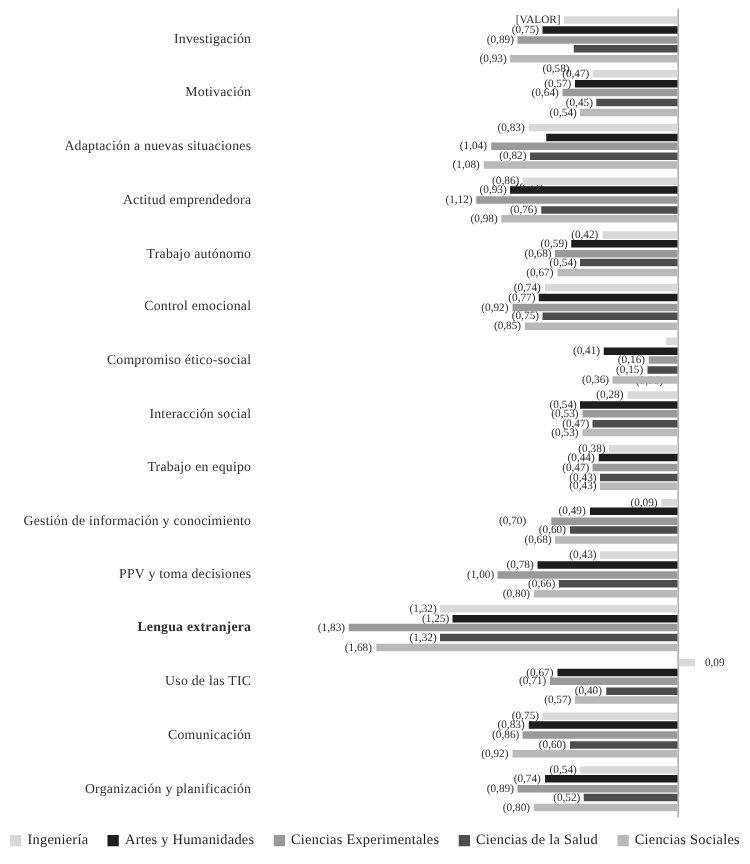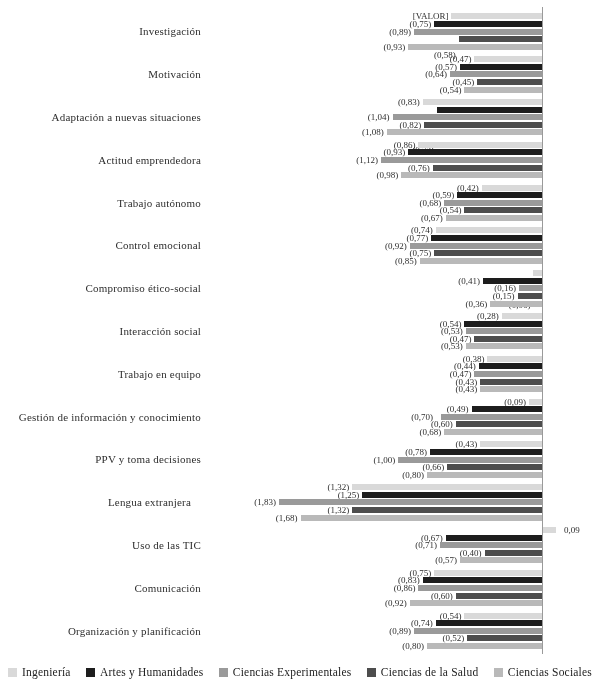--- a/index.html
+++ b/index.html
@@ -179,37 +179,37 @@
       <div class="bar" style="top: 378.6px; width: 61.791px; background: rgb(77, 77, 77); right: 58px;"></div>
       <span class="val-label" style="top: 381.6px; right: 122.791px;">(0,43)</span>
       <div class="bar" style="top: 386.2px; width: 61.791px; background: rgb(185, 185, 185); right: 58px;"></div>
       <span class="val-label" style="top: 389.2px; right: 122.791px;">(0,43)</span>
       <div class="cat-label" style="right: 399px; top: 416.6px;">Gestión de información y conocimiento</div>
       <div class="bar" style="top: 398.6px; width: 12.933px; background: rgb(217, 217, 217); right: 58px;"></div>
       <span class="val-label" style="top: 401.6px; right: 73.933px;">(0,09)</span>
       <div class="bar" style="top: 406.2px; width: 70.413px; background: rgb(29, 29, 29); right: 58px;"></div>
       <span class="val-label" style="top: 409.2px; right: 131.413px;">(0,49)</span>
       <div class="bar" style="top: 413.8px; width: 100.59px; background: rgb(154, 154, 154); right: 58px;"></div>
-      <span class="val-label" style="top: 416.8px; right: 167px;">(0,70)</span>
+      <span class="val-label" style="top: 416.8px; right: 179px;">(0,70)</span>
       <div class="bar" style="top: 421.4px; width: 86.22px; background: rgb(77, 77, 77); right: 58px;"></div>
       <span class="val-label" style="top: 424.4px; right: 147.22px;">(0,60)</span>
       <div class="bar" style="top: 429px; width: 97.716px; background: rgb(185, 185, 185); right: 58px;"></div>
       <span class="val-label" style="top: 432px; right: 158.716px;">(0,68)</span>
       <div class="cat-label" style="right: 399px; top: 459.4px;">PPV y toma decisiones</div>
       <div class="bar" style="top: 441.4px; width: 61.791px; background: rgb(217, 217, 217); right: 58px;"></div>
       <span class="val-label" style="top: 444.4px; right: 122.791px;">(0,43)</span>
       <div class="bar" style="top: 449px; width: 112.086px; background: rgb(29, 29, 29); right: 58px;"></div>
       <span class="val-label" style="top: 452px; right: 173.086px;">(0,78)</span>
       <div class="bar" style="top: 456.6px; width: 143.7px; background: rgb(154, 154, 154); right: 58px;"></div>
       <span class="val-label" style="top: 459.6px; right: 204.7px;">(1,00)</span>
       <div class="bar" style="top: 464.2px; width: 94.842px; background: rgb(77, 77, 77); right: 58px;"></div>
       <span class="val-label" style="top: 467.2px; right: 155.842px;">(0,66)</span>
       <div class="bar" style="top: 471.8px; width: 114.96px; background: rgb(185, 185, 185); right: 58px;"></div>
       <span class="val-label" style="top: 474.8px; right: 175.96px;">(0,80)</span>
-      <div class="cat-label" style="right: 409px; top: 502.2px;">Lengua extranjera</div>
+      <div class="cat-label" style="right: 399px; top: 502.2px; font-weight: bold;">Lengua extranjera</div>
       <div class="bar" style="top: 484.2px; width: 189.684px; background: rgb(217, 217, 217); right: 58px;"></div>
       <span class="val-label" style="top: 487.2px; right: 250.684px;">(1,32)</span>
       <div class="bar" style="top: 491.8px; width: 179.625px; background: rgb(29, 29, 29); right: 58px;"></div>
       <span class="val-label" style="top: 494.8px; right: 240.625px;">(1,25)</span>
       <div class="bar" style="top: 499.4px; width: 262.971px; background: rgb(154, 154, 154); right: 58px;"></div>
       <span class="val-label" style="top: 502.4px; right: 323.971px;">(1,83)</span>
       <div class="bar" style="top: 507px; width: 189.684px; background: rgb(77, 77, 77); right: 58px;"></div>
       <span class="val-label" style="top: 510px; right: 250.684px;">(1,32)</span>
       <div class="bar" style="top: 514.6px; width: 241.416px; background: rgb(185, 185, 185); right: 58px;"></div>
       <span class="val-label" style="top: 517.6px; right: 302.416px;">(1,68)</span>

